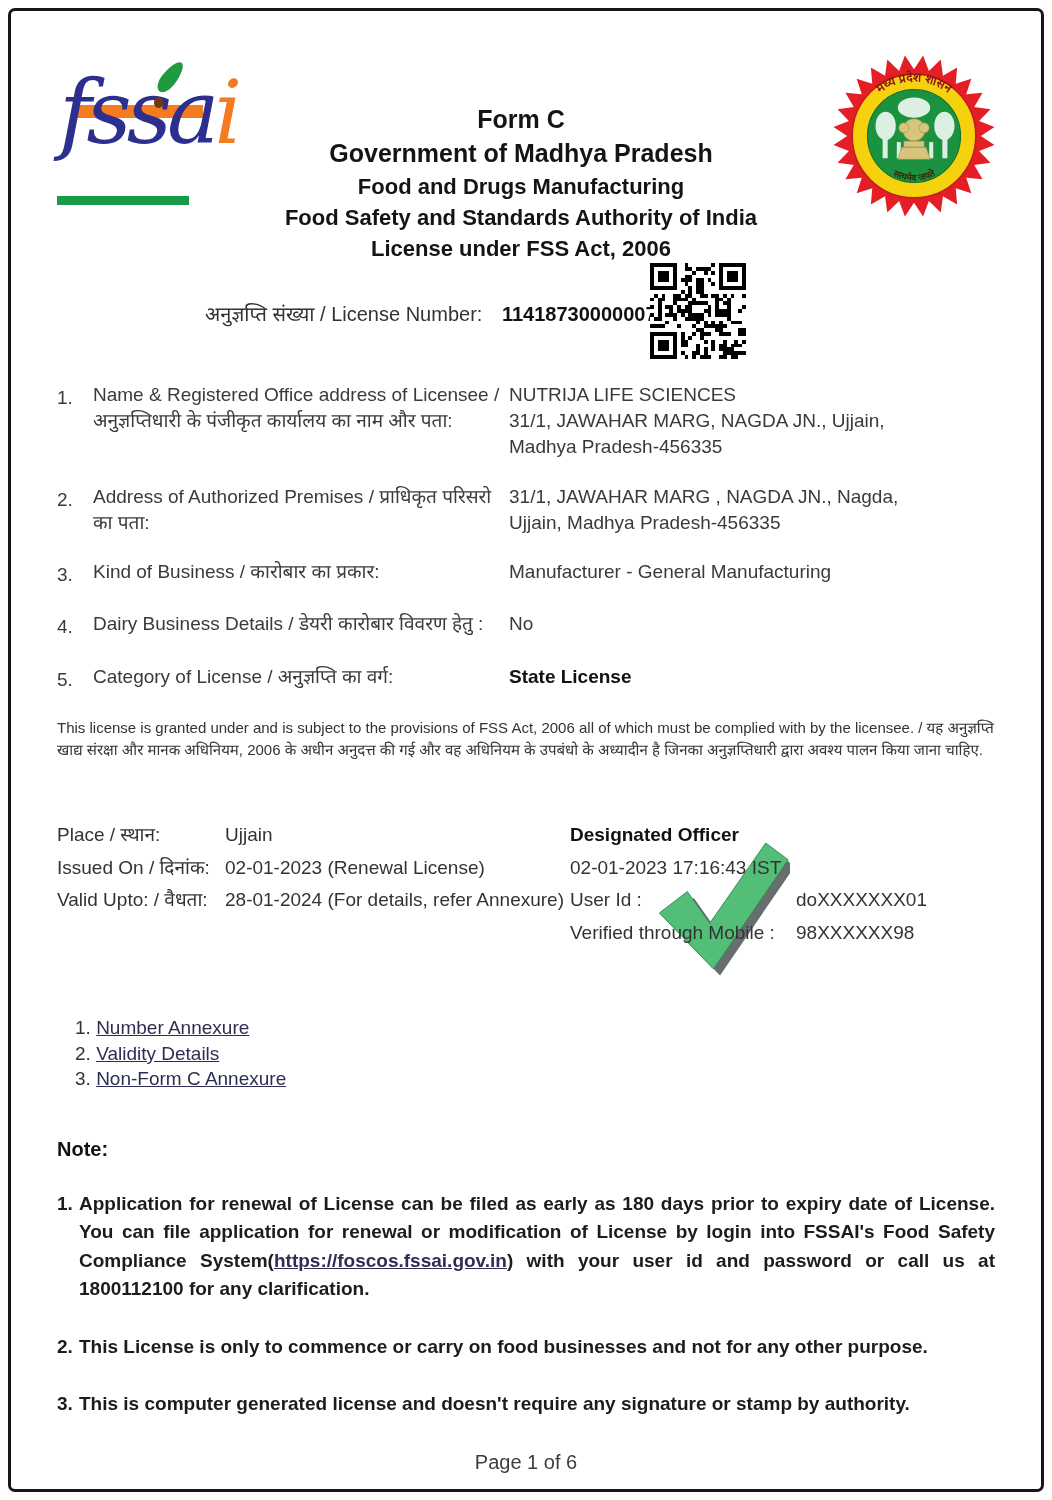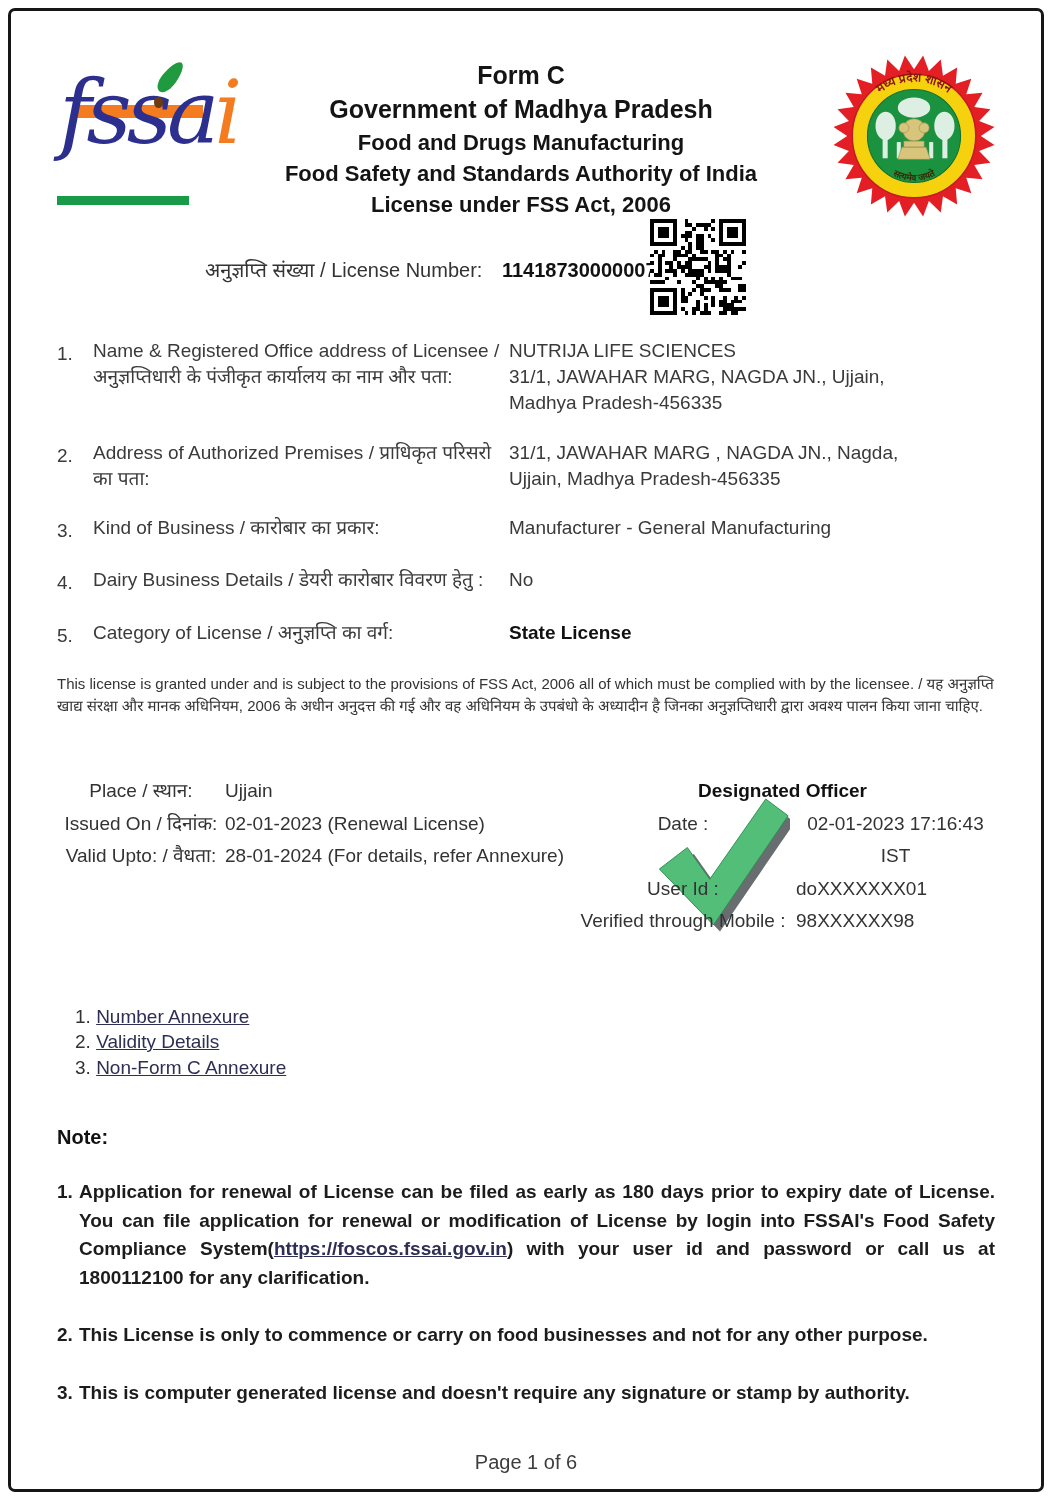--- a/index.html
+++ b/index.html
@@ -13,21 +13,21 @@
   .header { display:flex; align-items:flex-start; }
   .logo { position:relative; width:152px; height:152px; margin-top:8px; flex:0 0 auto; }
   .logo .bar-orange { position:absolute; top:42px; left:16px; width:130px; height:13px; background:#f47b20; z-index:1; }
   .logo .bar-green  { position:absolute; top:133px; left:0;  width:132px; height:9px;  background:#199a48; z-index:1; }
   .logo .word { position:absolute; top:-16px; left:2px; z-index:2; font-family:"DejaVu Serif","Liberation Serif",serif; font-style:italic; font-size:88px; letter-spacing:-5px; line-height:1.5; }
   .logo .navy { color:#2c2f8e; }
   .logo .orng { color:#f47b20; }
   .logo .leaf { position:absolute; z-index:3; top:-4px; left:106px; width:15px; height:36px; background:#1f9a3e; border-radius:50% 50% 50% 50% / 62% 62% 38% 38%; transform:rotate(38deg); }
   .logo .seed { position:absolute; z-index:3; top:34px; left:97px; width:9px; height:11px; background:#6d3a12; border-radius:50%; }
 
-  .titles { flex:1; text-align:center; padding-top:6px; color:#141414; }
+  .titles { flex:1; text-align:center; padding-top:6px; color:#141414;margin-top:44px; }
   .t1 { font-size:25px; font-weight:700; }
   .t2 { font-size:25px; font-weight:700; margin-top:5px; }
   .t3 { font-size:22px; font-weight:700; margin-top:6px; }
   .t4 { font-size:22px; font-weight:700; margin-top:5px; }
   .t5 { font-size:22px; font-weight:700; margin-top:5px; }
 
   .emblem { width:162px; height:162px; flex:0 0 auto; margin-top:0px; }
 
   
   .lic-row { position:relative; height:100px; margin-top:4px; }
@@ -44,21 +44,21 @@
   .items { margin-top:16px; }
   .item { display:grid; grid-template-columns:36px 416px 1fr; margin-bottom:23px; font-size:19px; line-height:1.38; color:#3a3a3a; }
   .item .num { padding-top:3px; }
   .item .val { white-space:pre-line; }
   .item .val.bold { font-weight:700; color:#111; }
 
   
   .fineprint { margin-top:24px; font-size:15px; line-height:1.48; color:#333; }
 
   
-  .issue { position:relative; margin-top:58px; display:grid; grid-template-columns:513px 1fr;text-align:center; }
+  .issue { position:relative; margin-top:58px; display:grid; grid-template-columns:513px 1fr; }
   .issue .row { display:flex; line-height:32.5px; font-size:19px; position:relative; z-index:2; }
   .issue .lbl { flex:0 0 168px; color:#333; }
   .issue .val { color:#333; }
   .officer .lbl { flex:0 0 226px; }
   .officer .title { font-weight:700; color:#111; font-size:19px; line-height:32.5px; position:relative; z-index:2; }
   .checkmark { position:absolute; left:593px; top:12px; z-index:1; }
 
   
   .annex { margin-top:66px; padding-left:18px; font-size:19px; }
   .annex .head { font-weight:700; color:#111; margin-bottom:4px; }
@@ -375,21 +375,20 @@
             <span class="val">02-01-2023 (Renewal License)</span>
           </div>
         <div class="row">
             <span class="lbl">Valid Upto: / वैधता:</span>
             <span class="val">28-01-2024 (For details, refer Annexure)</span>
           </div>
       </div>
       <div class="officer">
         <div class="title">Designated Officer</div>
         <div class="row">
-            <span class="lbl">Date :</span>
             <span class="val">02-01-2023 17:16:43 IST</span>
           </div>
         <div class="row">
             <span class="lbl">User Id :</span>
             <span class="val">doXXXXXXX01</span>
           </div>
         <div class="row">
             <span class="lbl">Verified through Mobile :</span>
             <span class="val">98XXXXXX98</span>
           </div>

